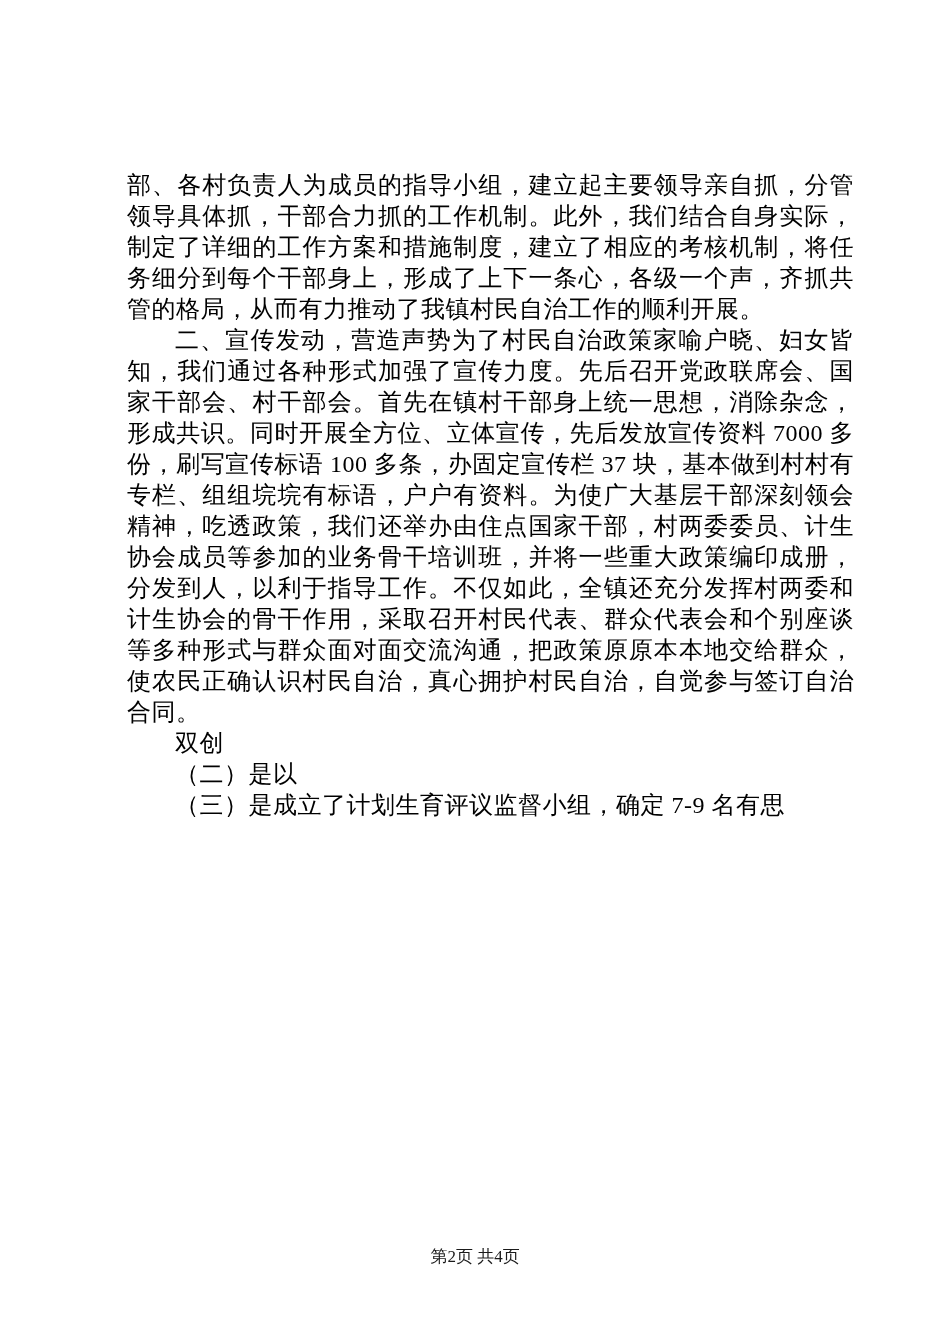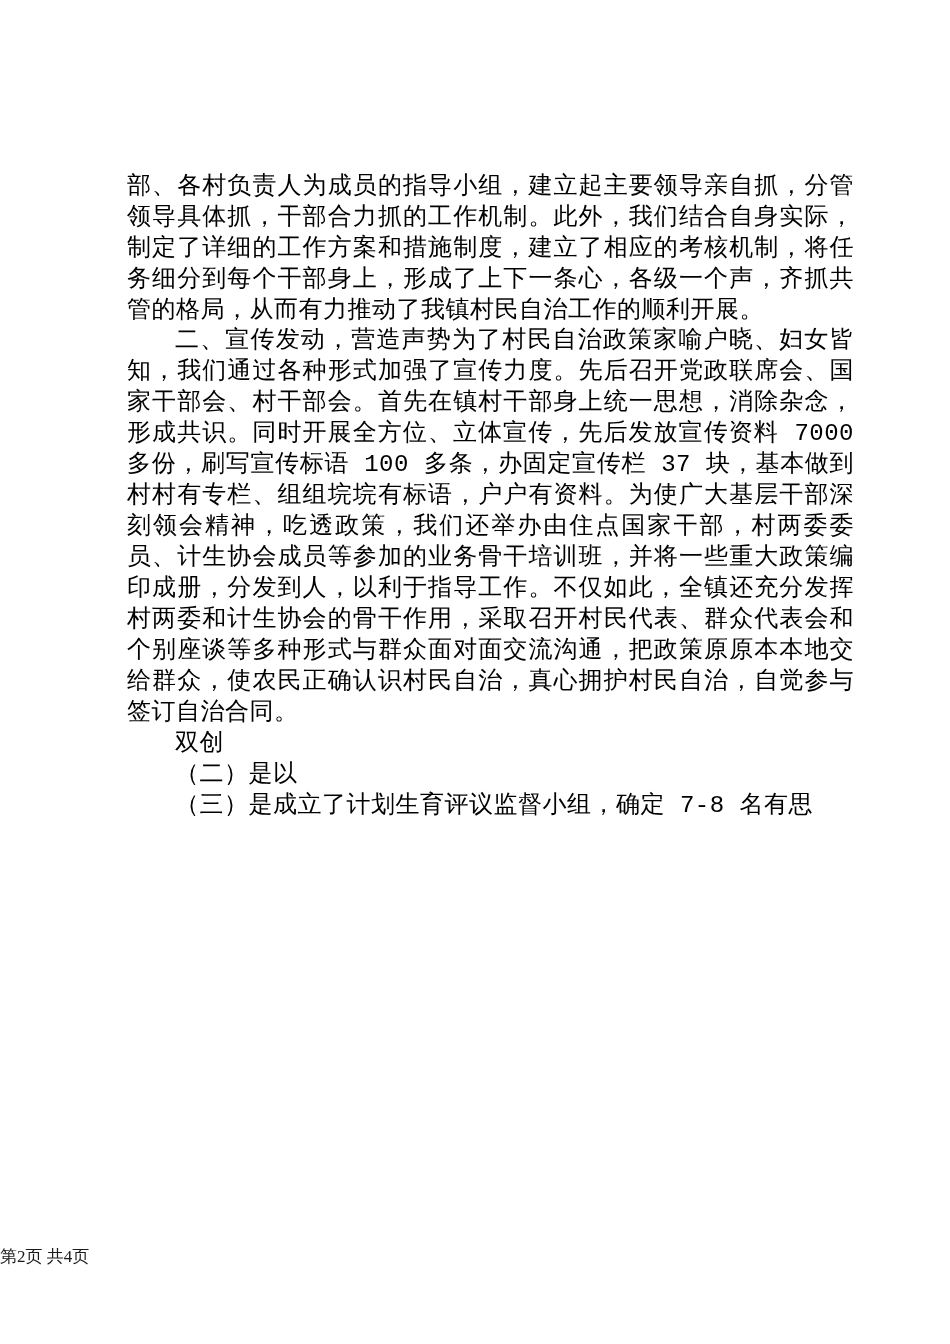--- a/index.html
+++ b/index.html
@@ -26,37 +26,37 @@
   .content p {
     margin: 0;
     font-size: 24px;
     line-height: 31px;
     text-align: justify;
     letter-spacing: 0.5px;
     word-break: break-all;
   }
   .content p.indent {
     text-indent: 2em;
-    font-family: Liberation Mono, monospace;
   }
   .footer {
     position: absolute;
     top: 1246px;
     left: 0;
     width: 100%;
+    text-align: center;
     font-size: 17px;
     line-height: 22px;
     color: #1a1a1a;
   }
 </style>
 </head>
 <body>
 
 <div class="page">
   <div class="content">
     <p>部、各村负责人为成员的指导小组，建立起主要领导亲自抓，分管领导具体抓，干部合力抓的工作机制。此外，我们结合自身实际，制定了详细的工作方案和措施制度，建立了相应的考核机制，将任务细分到每个干部身上，形成了上下一条心，各级一个声，齐抓共管的格局，从而有力推动了我镇村民自治工作的顺利开展。</p>
     <p class="indent">二、宣传发动，营造声势为了村民自治政策家喻户晓、妇女皆知，我们通过各种形式加强了宣传力度。先后召开党政联席会、国家干部会、村干部会。首先在镇村干部身上统一思想，消除杂念，形成共识。同时开展全方位、立体宣传，先后发放宣传资料 7000 多份，刷写宣传标语 100 多条，办固定宣传栏 37 块，基本做到村村有专栏、组组垸垸有标语，户户有资料。为使广大基层干部深刻领会精神，吃透政策，我们还举办由住点国家干部，村两委委员、计生协会成员等参加的业务骨干培训班，并将一些重大政策编印成册，分发到人，以利于指导工作。不仅如此，全镇还充分发挥村两委和计生协会的骨干作用，采取召开村民代表、群众代表会和个别座谈等多种形式与群众面对面交流沟通，把政策原原本本地交给群众，使农民正确认识村民自治，真心拥护村民自治，自觉参与签订自治合同。</p>
     <p class="indent">双创</p>
     <p class="indent">（二）是以</p>
-    <p class="indent">（三）是成立了计划生育评议监督小组，确定 7-8 名有思</p>
+    <p class="indent">（三）是成立了计划生育评议监督小组，确定 7-9 名有思</p>
   </div>
   <div class="footer">第2页 共4页</div>
 </div>
 
 </body></html>

